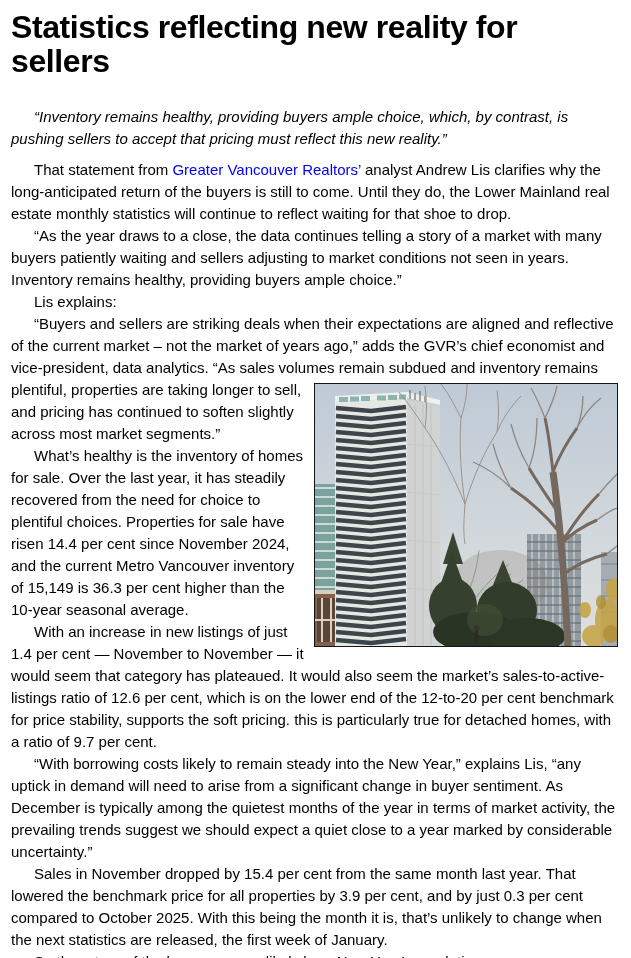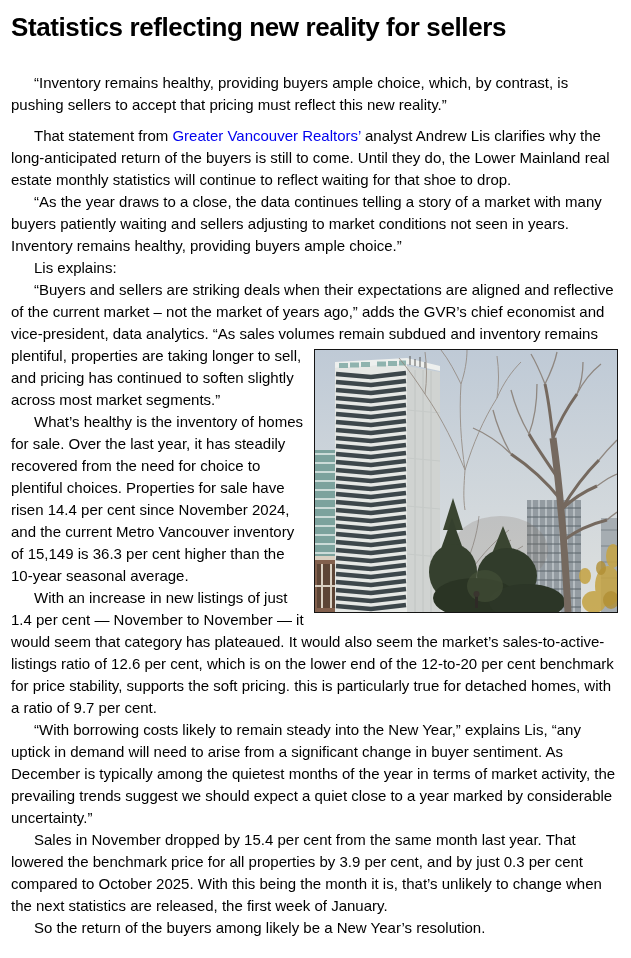--- a/index.html
+++ b/index.html
@@ -5,28 +5,28 @@
   html, body { margin: 0; padding: 0; background: #ffffff; }
   body {
     width: 631px;
     font-family: "Liberation Sans", "DejaVu Sans", sans-serif;
     font-size: 15px;
     line-height: 22px;
     color: #000000;
   }
   article { padding: 2px 13px 24px 11px; }
   h1 {
-    font-size: 26px;
+    font-size: 32px;
     line-height: 34px;
     margin: 8px 0 28px 0;
     letter-spacing: -0.4px;
     font-weight: bold;
   }
   p { margin: 0; text-indent: 23px; }
-  p.lead-quote { margin: 11px 0 9px 0; }
+  p.lead-quote { font-style: italic; margin: 11px 0 9px 0; }
   a.gvr-link { color: #0000ee; text-decoration: none; cursor: pointer; }
   .photo-float {
     float: right;
     width: 302px;
     height: 262px;
     margin: 4px 0 5px 9px;
     border: 1px solid #141414;
     overflow: hidden;
   }
   .photo-float svg { display: block; }

